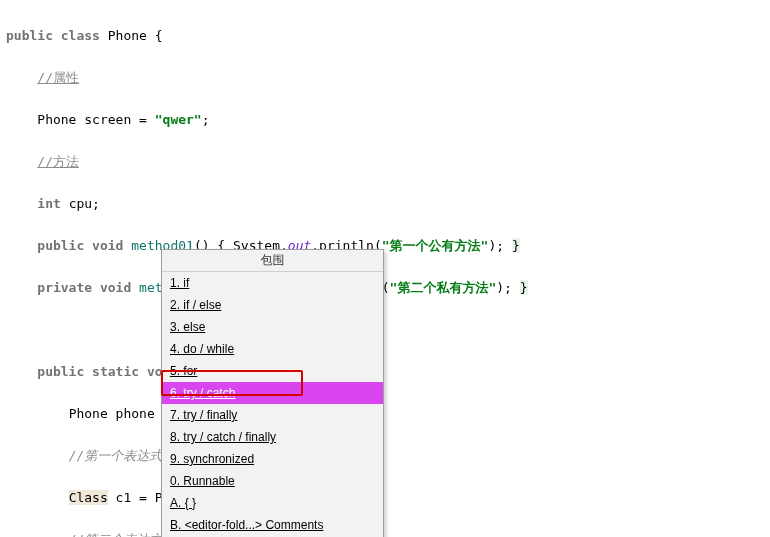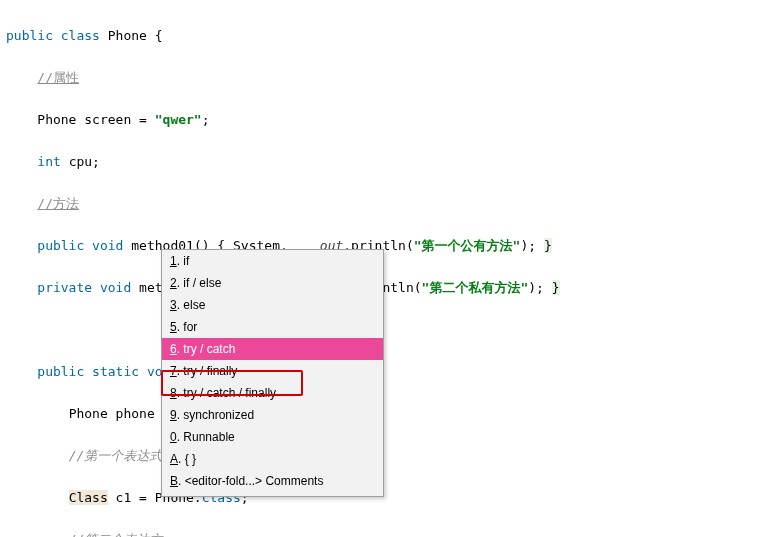--- a/index.html
+++ b/index.html
@@ -12,27 +12,27 @@
     width: 770px;
     height: 537px;
     overflow: hidden;
   }
   .code-area {
     padding: 4px 0 0 6px;
     line-height: 21px;
     white-space: pre;
   }
   .line { display: block; height: 21px; }
-  .kw { color: #0369a1; font-weight: normal; }
+  .kw { color: #737373; font-weight: bold; }
   .str { color: #067d17; font-weight: bold; }
   .field-str { color: #067d17; font-weight: bold; }
-  .method { color: #000000; }
+  .method { color: #0f766e; }
   .comment { color: #8c8c8c; font-style: italic; }
   .comment-cn { color: #8c8c8c; text-decoration: underline; }
-  .static-f { color: #404040; font-style: italic; margin-left: 32px; }
+  .static-f { color: #6d28d9; font-style: italic; }
   .class-hl { background: #f0e8d8; }
   .bg-paren { background: #e8f2e8; }
 
   .popup {
     position: absolute;
     left: 161px;
     top: 249px;
     width: 221px;
     background: #f2f2f2;
     border: 1px solid #9f9f9f;
@@ -45,42 +45,43 @@
     padding: 2px 0;
     color: #333;
     border-bottom: 1px solid #d0d0d0;
     background: #f2f2f2;
   }
   .popup-item {
     padding: 2px 2px 2px 8px;
     line-height: 18px;
     color: #000;
     cursor: pointer;
+    text-decoration: underline;
   }
   .popup-item .mn { text-decoration: underline; }
   .popup-item.selected {
-    background: #ec4899;
+    background: #d946ef;
     color: #fff;
   }
   .highlight-box {
     position: absolute;
     border: 2px solid #d40000;
     border-radius: 2px;
     pointer-events: none;
   }
 </style>
 </head>
 <body>
 
 <div class="code-area">
 <span class="line"><span class="kw">public</span> <span class="kw">class</span> <span>Phone</span> <span>{</span></span>
 <span class="line">    <span class="comment-cn">//属性</span></span>
 <span class="line">    <span>Phone</span> <span>screen</span><span> = </span><span class="field-str">"qwer"</span><span>;</span></span>
+<span class="line">    <span class="comment-cn">//方法</span></span>
 <span class="line">    <span class="kw">int</span> <span>cpu</span><span>;</span></span>
-<span class="line">    <span class="comment-cn">//方法</span></span>
 <span class="line">    <span class="kw">public</span> <span class="kw">void</span> <span class="method">method01</span><span>()</span><span> { </span><span>System.</span><span class="static-f">out</span><span>.println(</span><span class="str">"第一个公有方法"</span><span>); </span><span class="bg-paren">}</span></span>
 <span class="line">    <span class="kw">private</span> <span class="kw">void</span> <span class="method">method02</span><span>()</span><span> { </span><span>System.</span><span class="static-f">out</span><span>.println(</span><span class="str">"第二个私有方法"</span><span>); </span><span class="bg-paren">}</span></span>
 <span class="line"></span>
 <span class="line">    <span class="kw">public</span> <span class="kw">static</span> <span class="kw">void</span> <span class="method">main</span><span>(String[] args)</span><span> {</span></span>
 <span class="line">        <span>Phone</span> <span>phone</span><span> = </span><span class="kw">new</span><span> Phone();</span></span>
 <span class="line">        <span class="comment">//第一个表达式</span></span>
 <span class="line">        <span class="class-hl">Class</span> <span>c1</span><span> = Phone.</span><span class="kw">class</span><span>;</span></span>
 <span class="line">        <span class="comment">//第二个表达方</span></span>
 
 
@@ -90,24 +91,26 @@
 
 
 
 
 
 
 
 </div>
 
 <div class="popup">
+  <div class="popup-title">包围</div>
   <div id="popup-list">
       <div class="popup-item"><span class="mn">1</span><span>. if</span></div>
       <div class="popup-item"><span class="mn">2</span><span>. if / else</span></div>
       <div class="popup-item"><span class="mn">3</span><span>. else</span></div>
+      <div class="popup-item"><span class="mn">4</span><span>. do / while</span></div>
       <div class="popup-item"><span class="mn">5</span><span>. for</span></div>
       <div class="popup-item selected"><span class="mn">6</span><span>. try / catch</span></div>
       <div class="popup-item"><span class="mn">7</span><span>. try / finally</span></div>
       <div class="popup-item"><span class="mn">8</span><span>. try / catch / finally</span></div>
       <div class="popup-item"><span class="mn">9</span><span>. synchronized</span></div>
       <div class="popup-item"><span class="mn">0</span><span>. Runnable</span></div>
       <div class="popup-item"><span class="mn">A</span><span>. { }</span></div>
       <div class="popup-item"><span class="mn">B</span><span>. &lt;editor-fold...&gt; Comments</span></div>
       <div class="popup-item"></div>
     </div>

